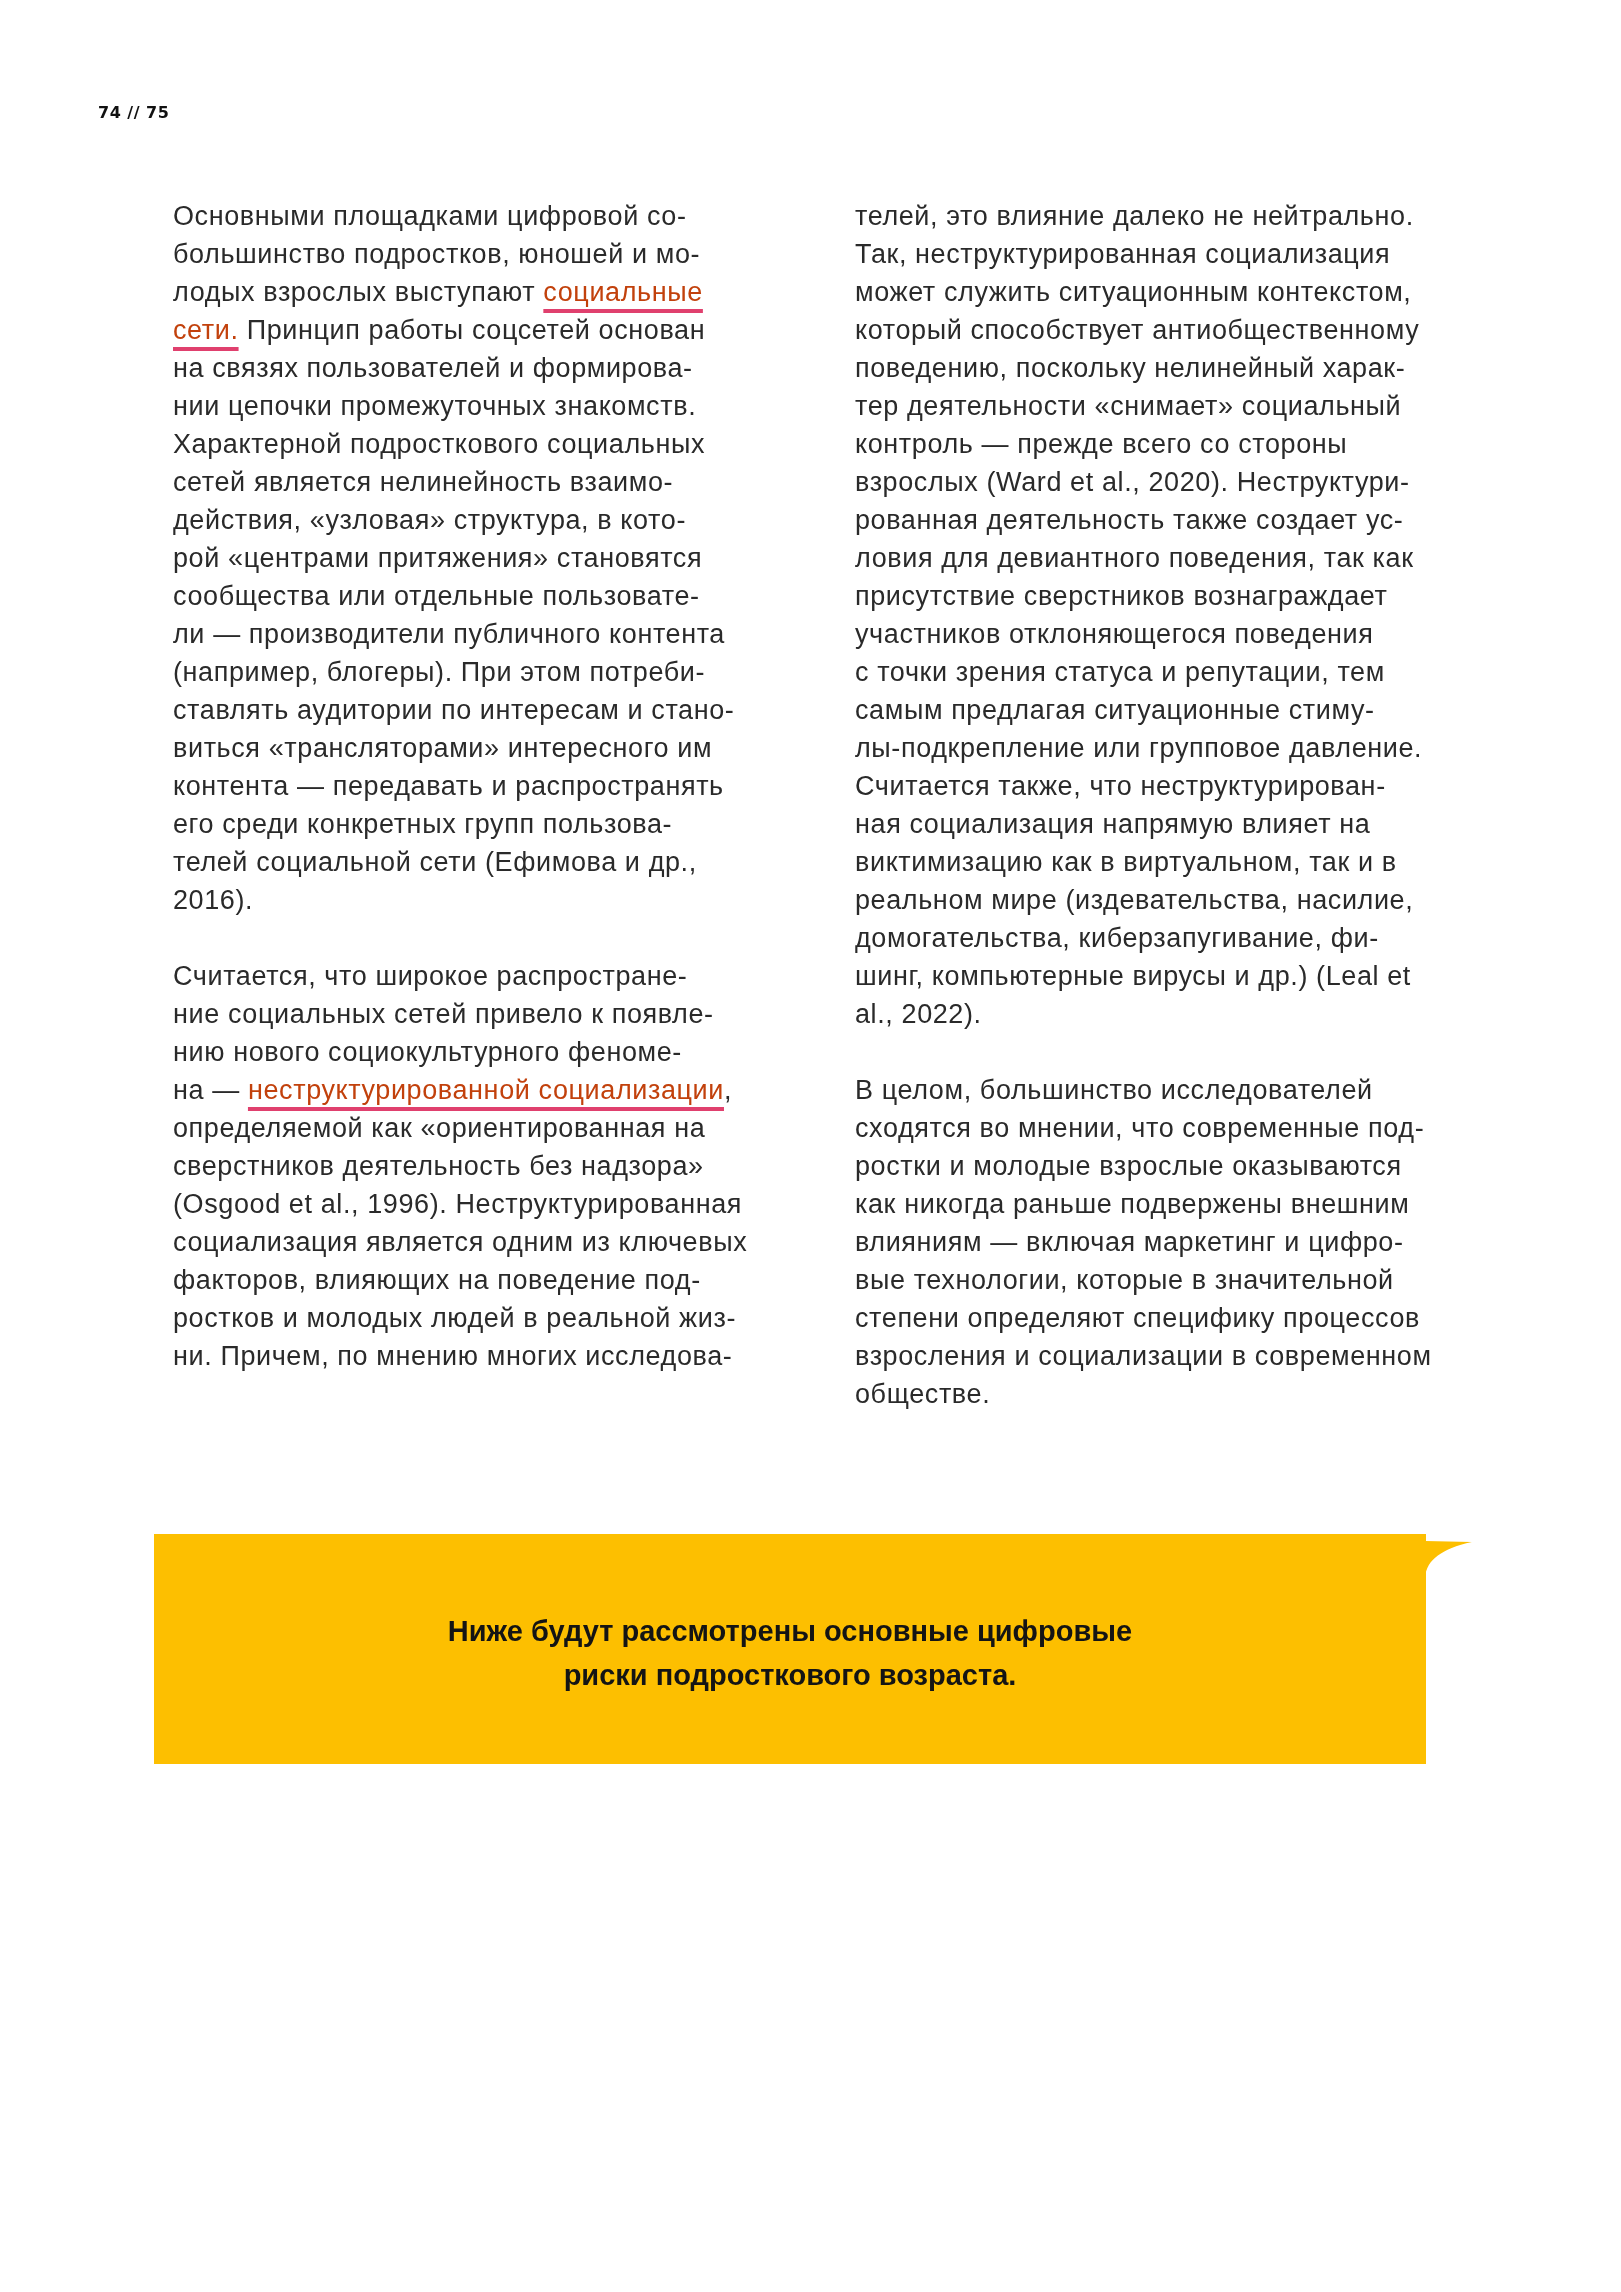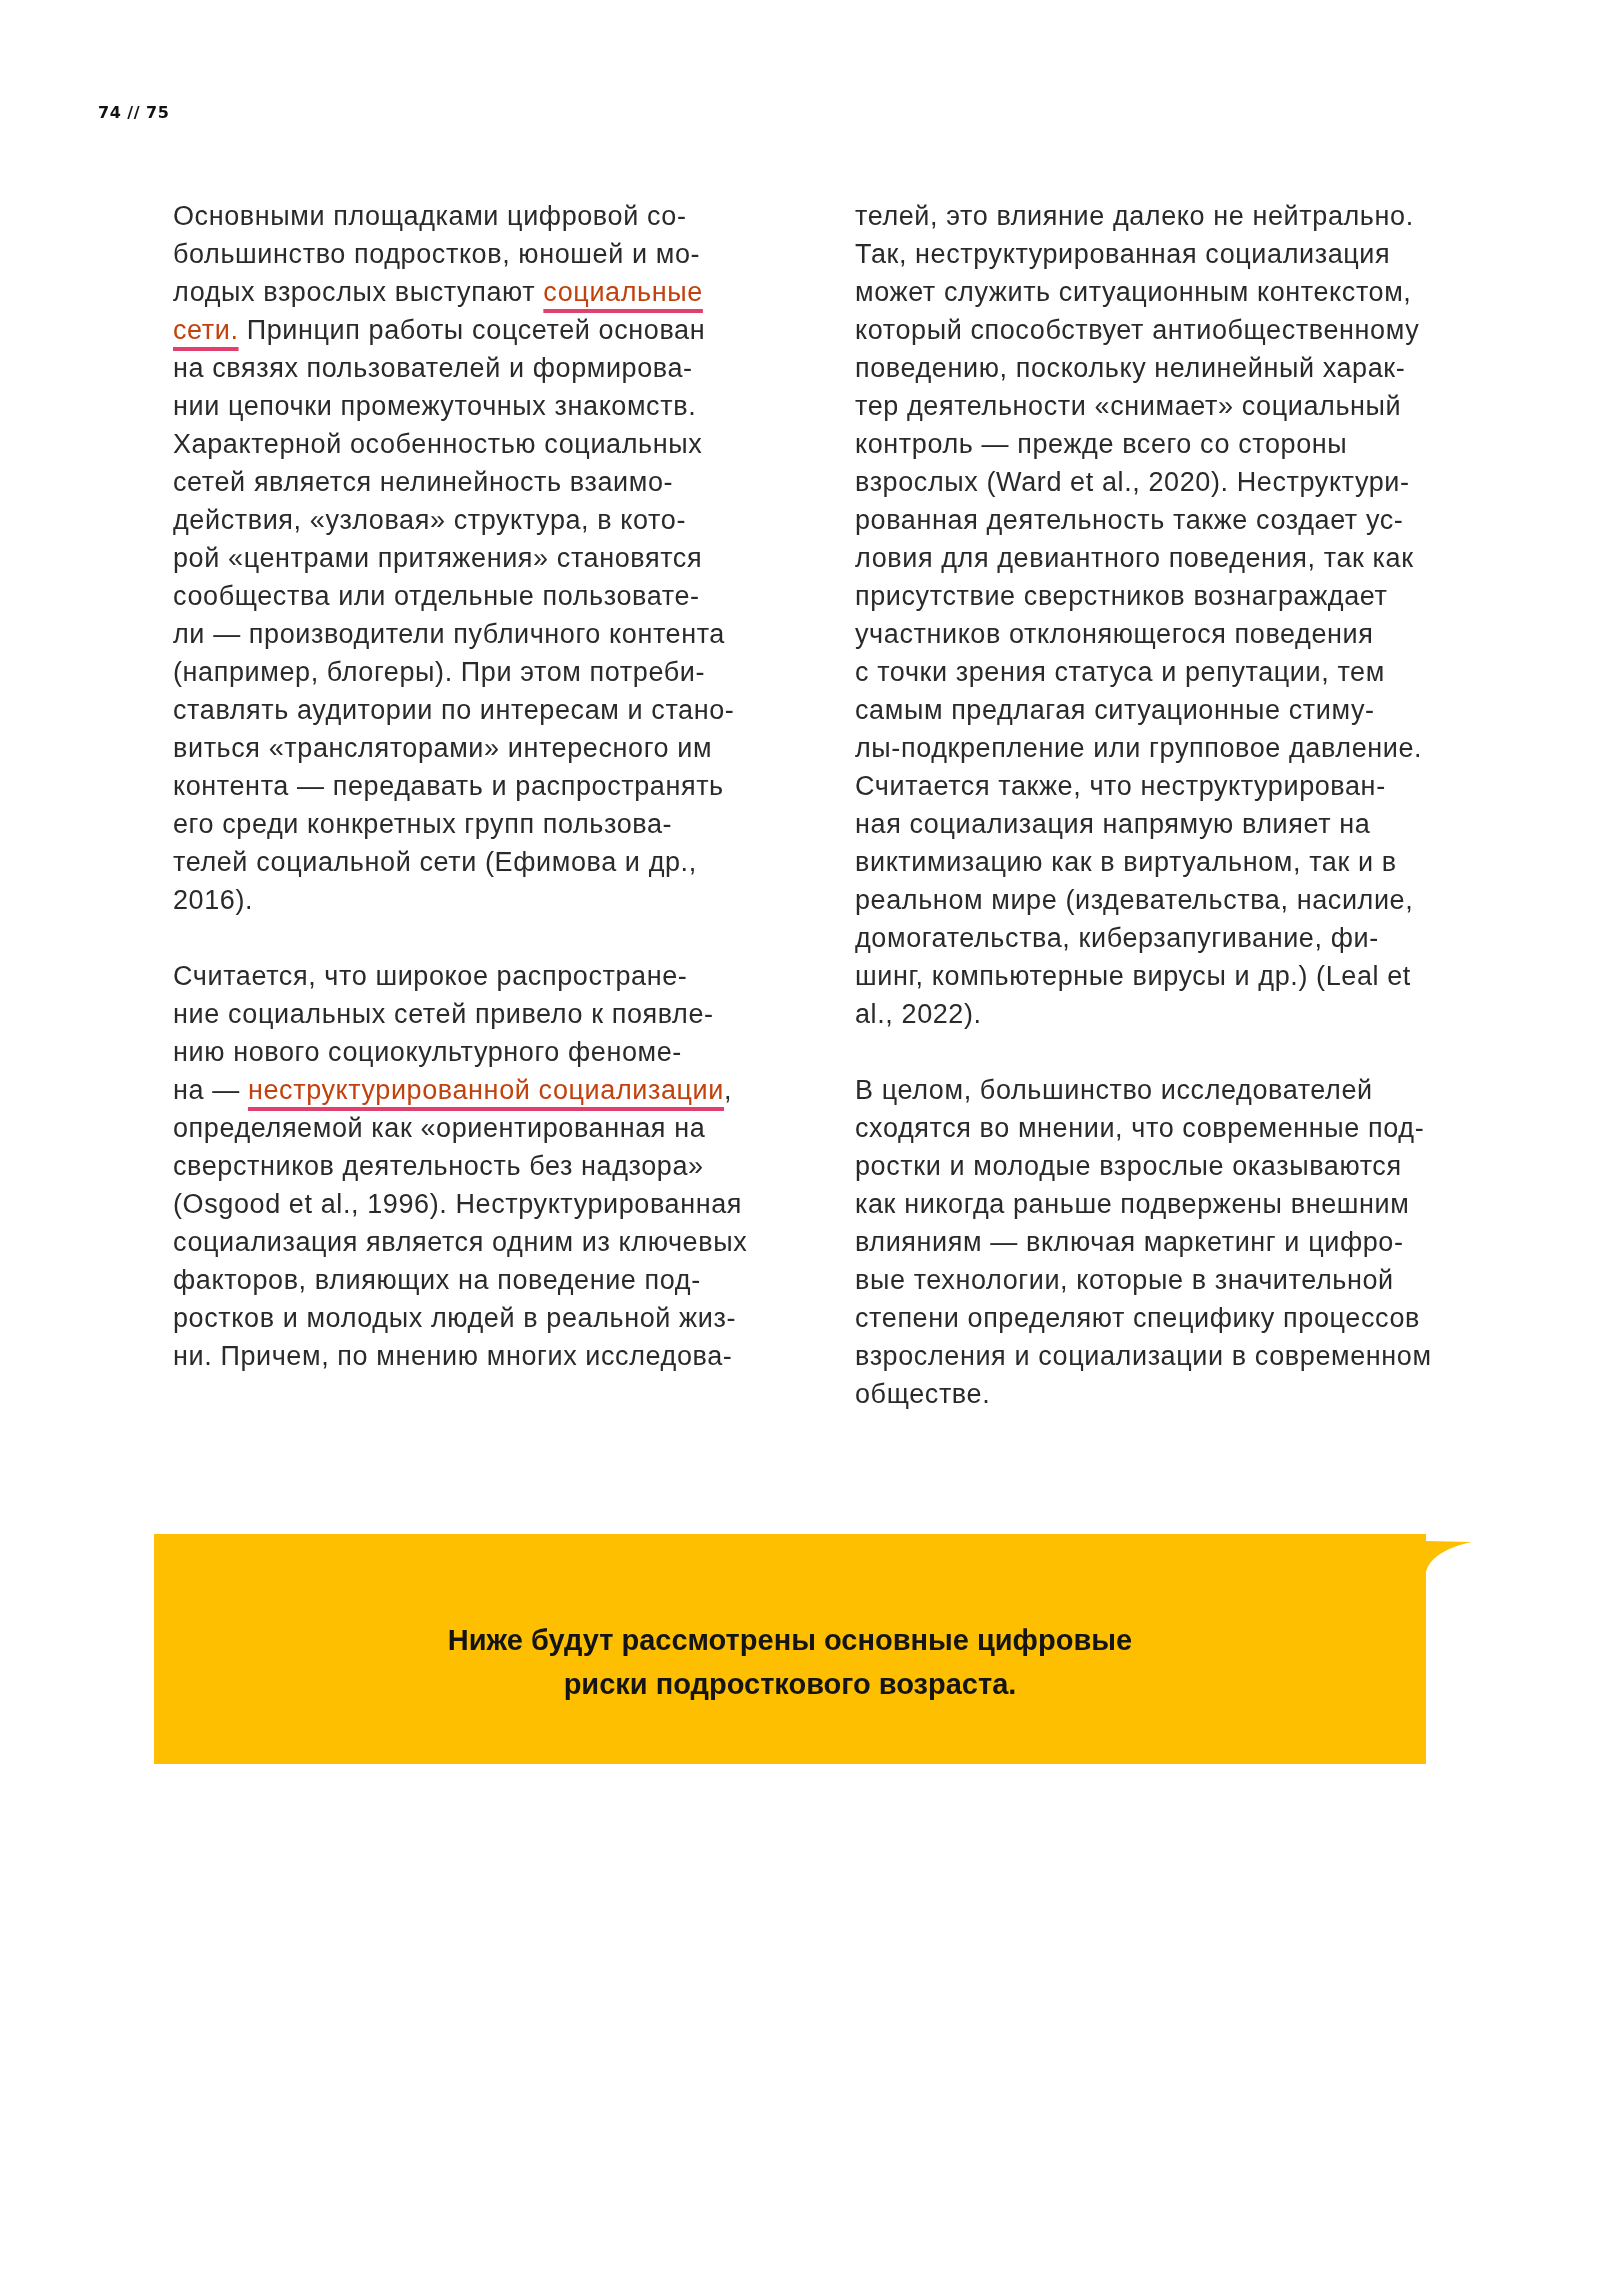--- a/index.html
+++ b/index.html
@@ -31,41 +31,41 @@
     .callout {
       position: absolute; left: 154px; top: 1534px;
       width: 1272px; height: 230px;
       background: #fdbf00;
     }
     .callout-tail {
       position: absolute; left: 1425px; top: 1541px;
       width: 49px; height: 35px;
     }
     .callout-text {
-      position: absolute; left: 0; right: 0; top: 84px;
+      position: absolute; left: 0; right: 0; top: 75px;
       text-align: center;
       font-weight: bold; font-size: 29px; line-height: 44px;
       color: #141414;
     }
     .callout-text .line { height: 44px; }
   </style>
 </head>
 <body>
 
 <div class="page-number">74 // 75</div>
 
 <div class="column col-left">
   <div class="para">
     <span class="line">Основными площадками цифровой со-</span>
     <span class="line">большинство подростков, юношей и мо-</span>
     <span class="line"><span>лодых взрослых выступают </span><span class="term">социальные</span></span>
     <span class="line"><span class="term">сети.</span><span> Принцип работы соцсетей основан</span></span>
     <span class="line">на связях пользователей и формирова-</span>
     <span class="line">нии цепочки промежуточных знакомств.</span>
-    <span class="line">Характерной особенностью социальных</span>
+    <span class="line">Характерной подросткового социальных</span>
     <span class="line">сетей является нелинейность взаимо-</span>
     <span class="line">действия, «узловая» структура, в кото-</span>
     <span class="line">рой «центрами притяжения» становятся</span>
     <span class="line">сообщества или отдельные пользовате-</span>
     <span class="line">ли — производители публичного контента</span>
     <span class="line">(например, блогеры). При этом потреби-</span>
     <span class="line">ставлять аудитории по интересам и стано-</span>
     <span class="line">виться «трансляторами» интересного им</span>
     <span class="line">контента — передавать и распространять</span>
     <span class="line">его среди конкретных групп пользова-</span>

